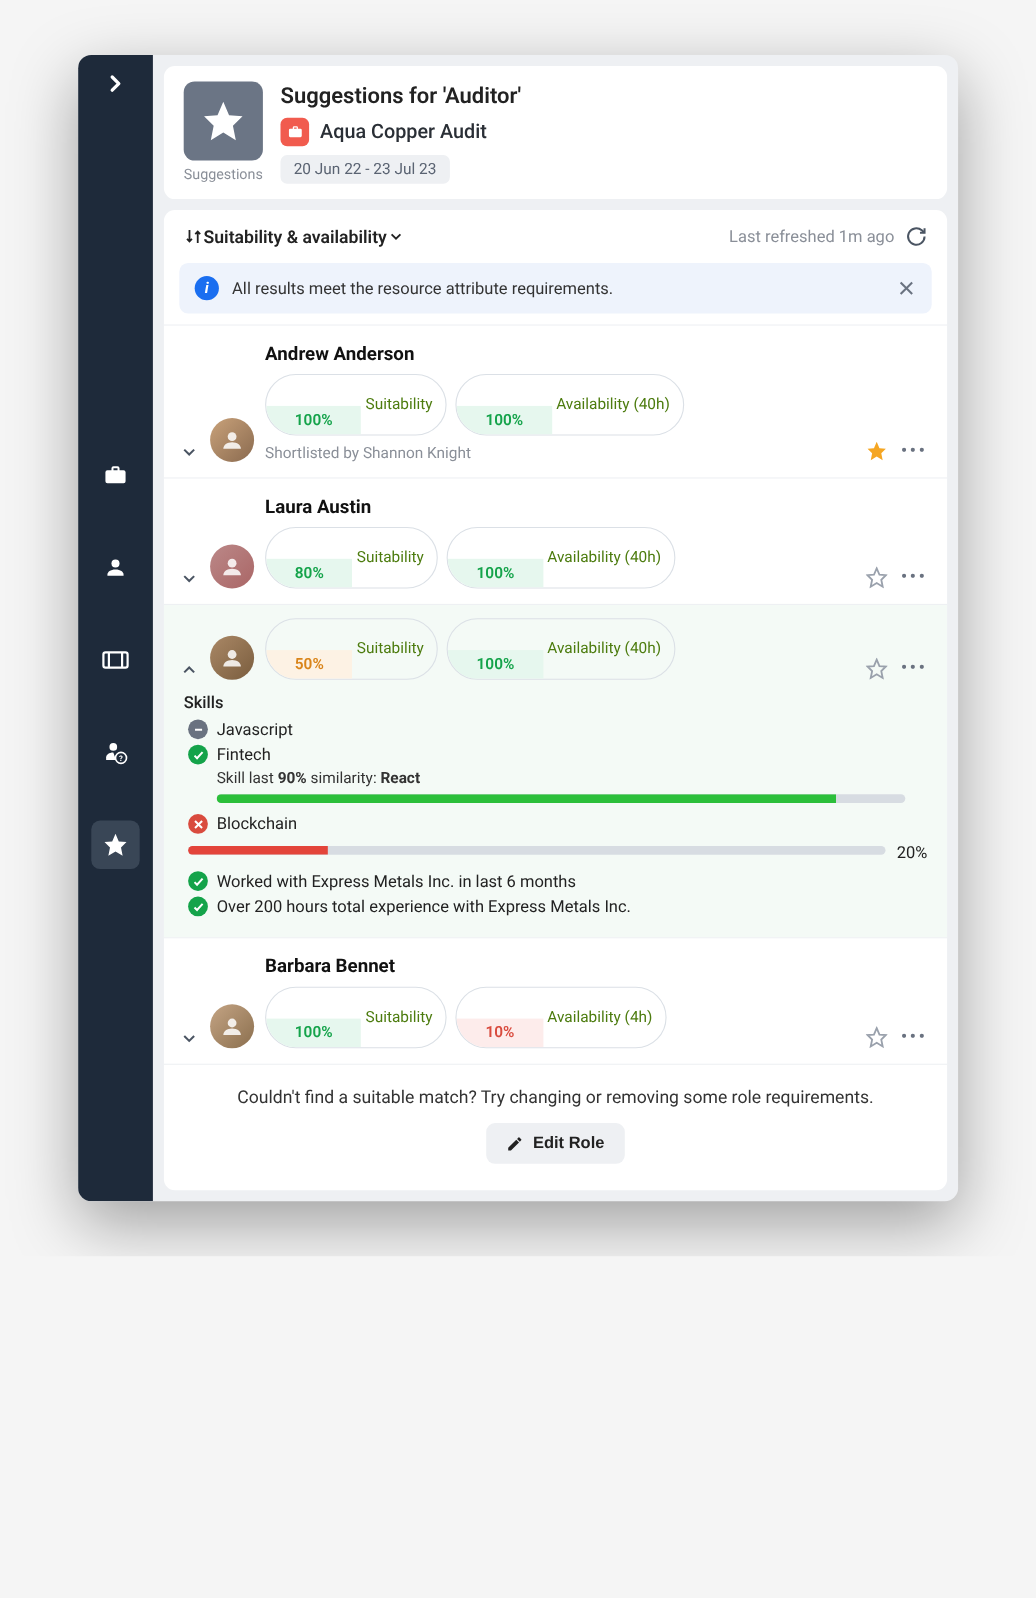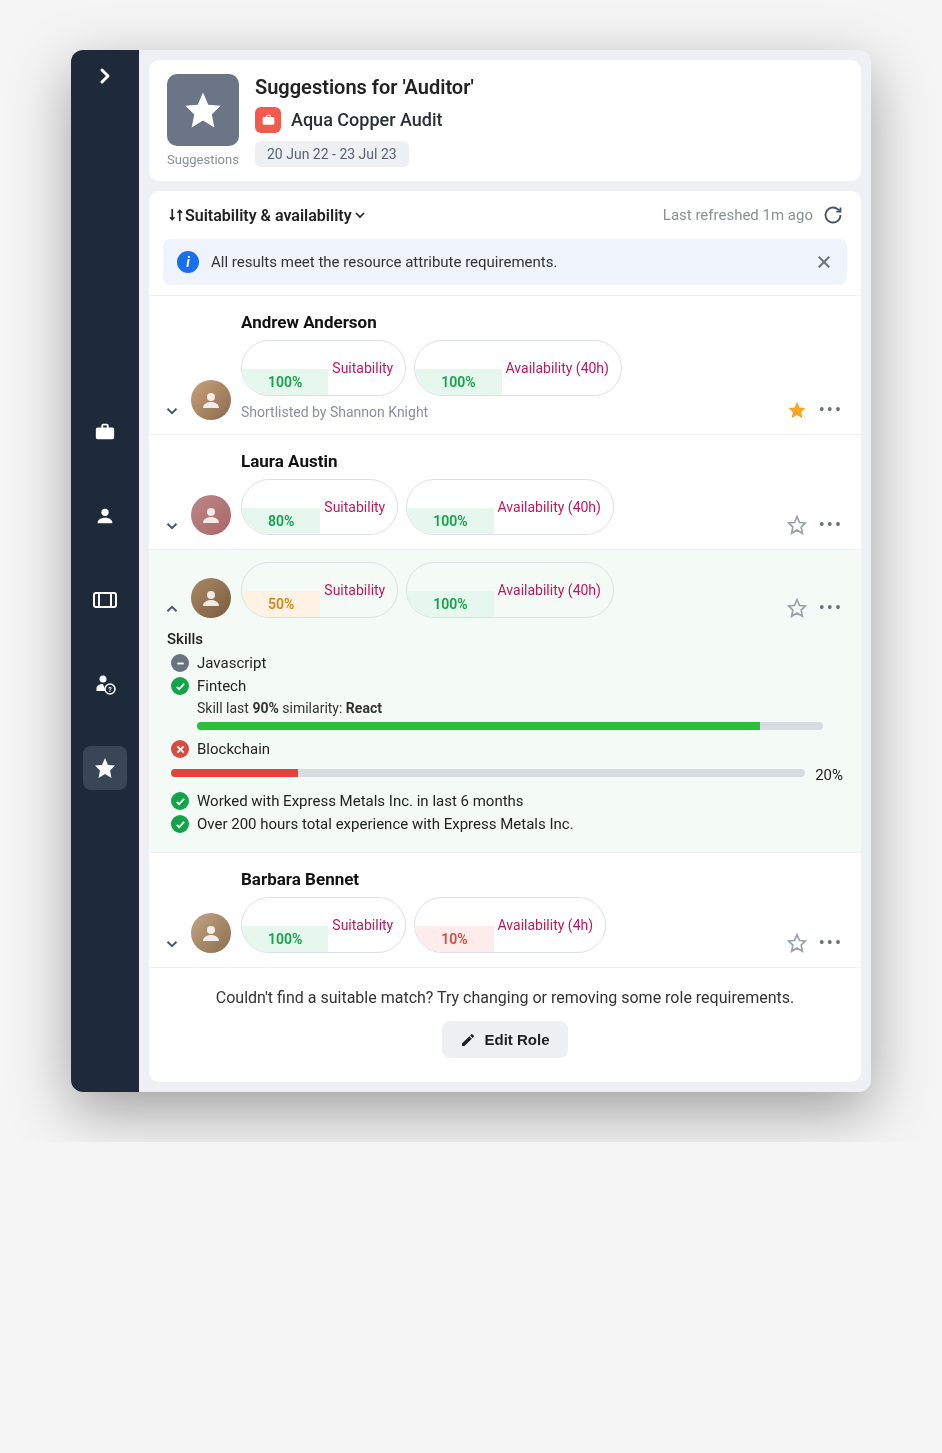--- a/index.html
+++ b/index.html
@@ -120,21 +120,21 @@
 .avatar.c { background: linear-gradient(135deg,#aa8866,#7a5d3e); }
 .avatar.d { background: linear-gradient(135deg,#c4a484,#8b6f4e); }
 .person-body { flex: 1; }
 .person-name { font-size: 17px; font-weight: 700; color: #111; margin-bottom: 8px; margin-top: 4px; }
 .chips { display: flex; gap: 8px; }
 .chip {
   display: inline-flex; align-items: center; border: 1px solid #dbe0e6;
   border-radius: 999px; overflow: hidden; font-size: 14px;
 }
 .chip .pct { padding: 5px 26px; font-weight: 600; margin-top: 28px; }
-.chip .lbl { padding: 5px 12px 5px 4px; color: #be185d; }
+.chip .lbl { padding: 5px 12px 5px 4px; color: #4d7c0f; }
 .pct.green { background: #e6f7ee; color: #14a34a; }
 .pct.orange { background: #fdf2e4; color: #d98419; }
 .pct.red { background: #fdeceb; color: #d94b3e; }
 .shortlist { font-size: 14px; color: #8a8f98; margin-top: 8px; }
 .row-actions { display: flex; align-items: center; gap: 12px; margin-top: 4px; }
 .star-o { color: #9aa1ac; cursor: pointer; }
 .star-f { color: #f5a623; cursor: pointer; }
 .more { color: #6a7280; cursor: pointer; font-size: 18px; letter-spacing: 2px; }
 
 .details { padding-left: 4px; padding-top: 12px; font-size: 15px; color: #222; }

